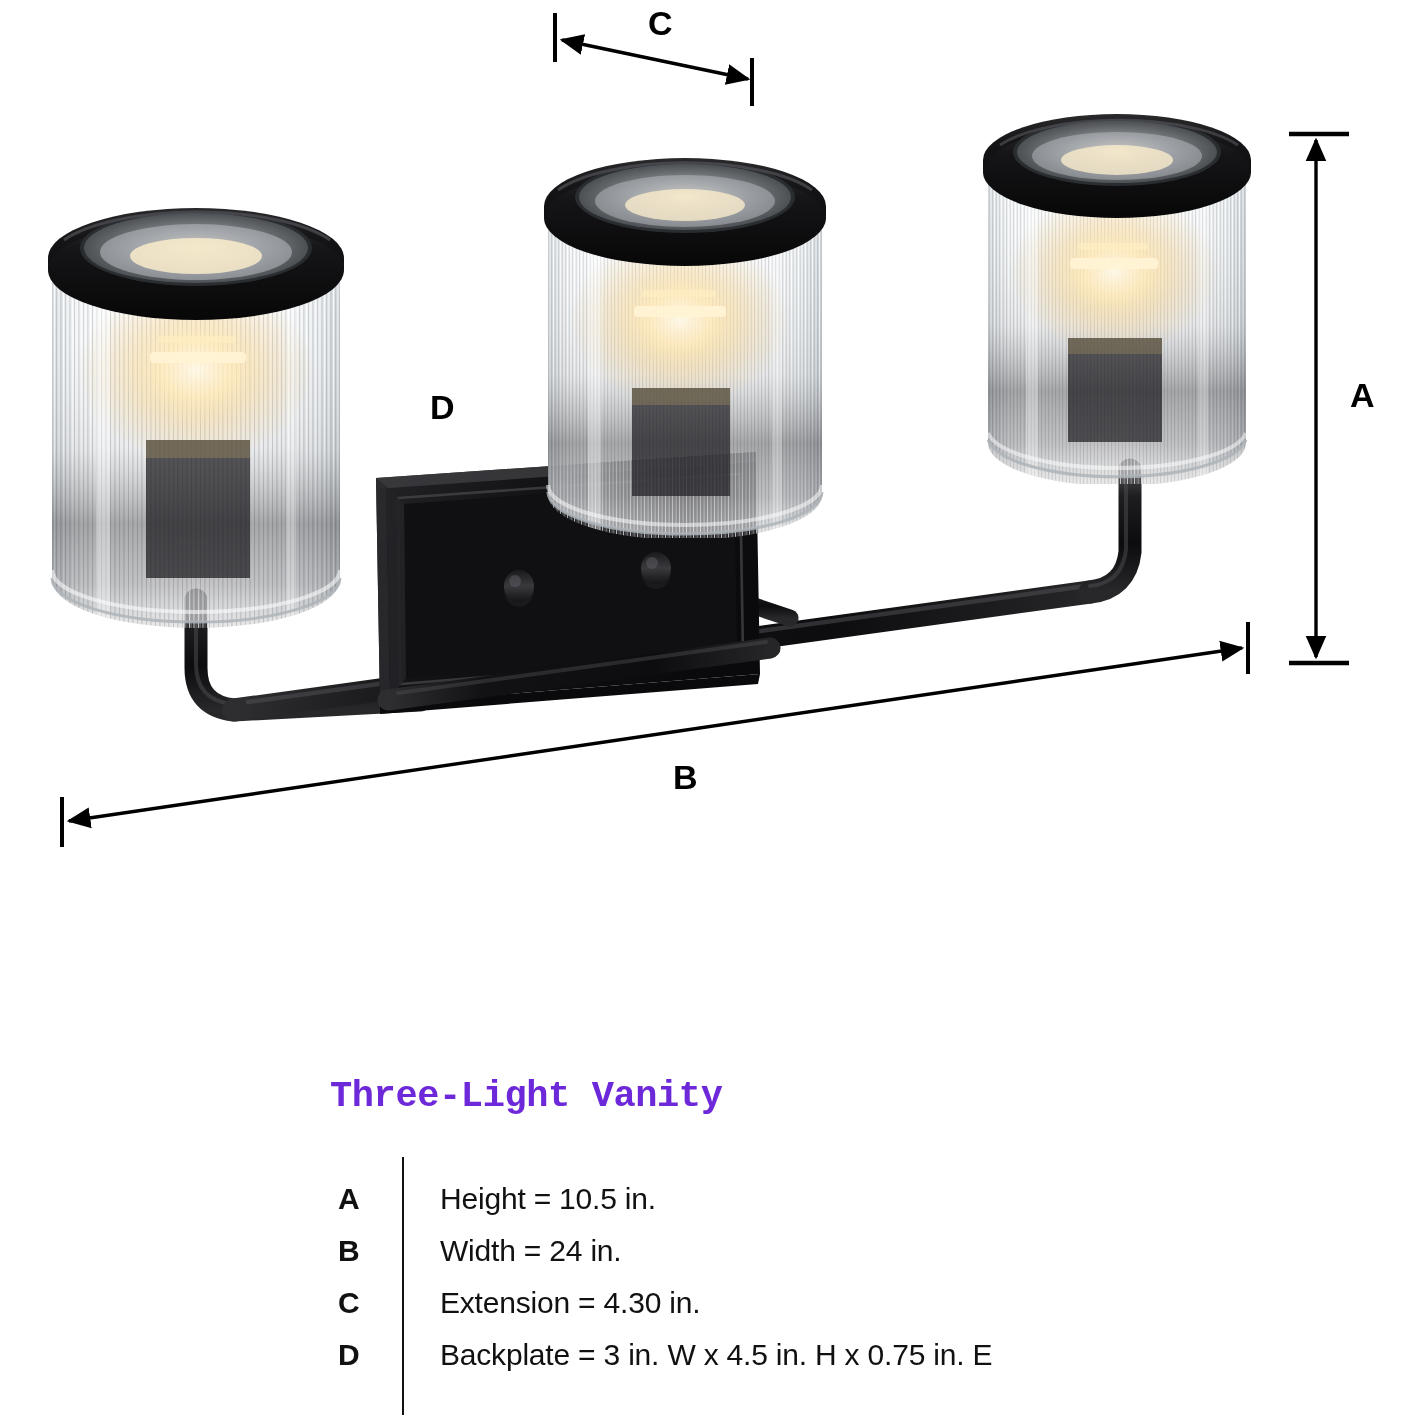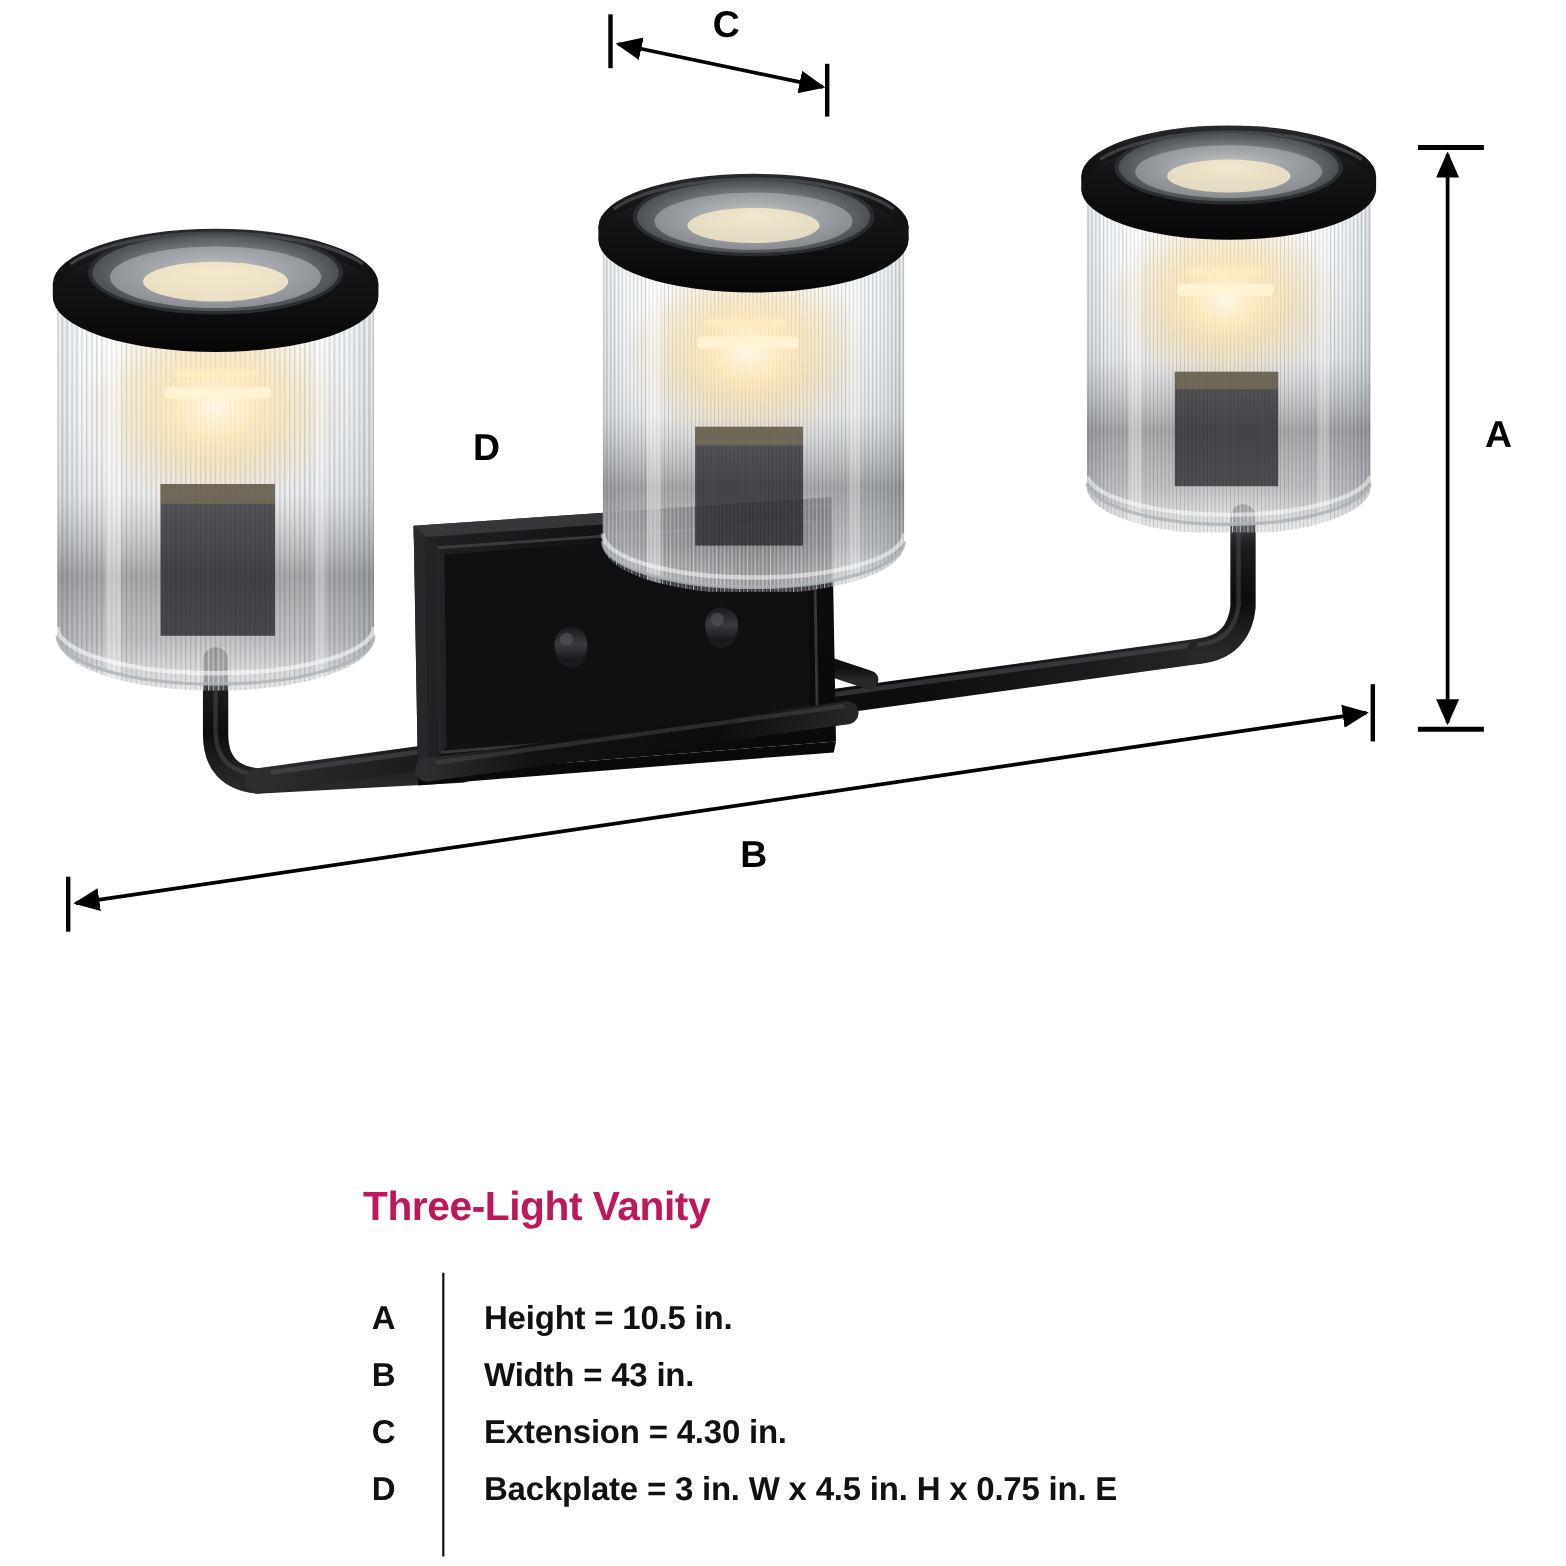--- a/index.html
+++ b/index.html
@@ -47,24 +47,24 @@
   }
 
   
   #spec-block {
     position: absolute;
     left: 330px;
     top: 1078px;
     width: 900px;
   }
   #spec-title {
-    font-family: Liberation Sans, sans-serif;
+    font-family: Liberation Mono, monospace;
     font-weight: bold;
     font-size: 37px;
-    color: #be185d;
+    color: #6d28d9;
     letter-spacing: -0.4px;
     margin: 0 0 58px 0;
     line-height: 1;
   }
   #spec-table {
     position: relative;
     border-collapse: collapse;
   }
   #spec-table td {
     padding: 0;
@@ -87,21 +87,21 @@
   .spec-divider-rule {
     position: absolute;
     left: 72px;
     top: -16px;
     width: 2px;
     height: 258px;
     background: #111111;
   }
   .spec-val {
     font-family: "Liberation Sans", sans-serif;
-    font-weight: bold;
+    font-weight: normal;
     font-size: 30px;
     color: #111111;
     padding-left: 28px !important;
     white-space: nowrap;
     letter-spacing: -0.2px;
   }
 </style>
 </head>
 <body>
 
@@ -371,21 +371,21 @@
         <tr class="spec-row">
           <td class="spec-key">A</td>
           <td class="spec-divider-cell">
             <span class="spec-divider-rule"></span>
           </td>
           <td class="spec-val">Height = 10.5 in.</td>
         </tr>
         <tr class="spec-row">
           <td class="spec-key">B</td>
           <td class="spec-divider-cell"></td>
-          <td class="spec-val">Width = 43 in.</td>
+          <td class="spec-val">Width = 24 in.</td>
         </tr>
         <tr class="spec-row">
           <td class="spec-key">C</td>
           <td class="spec-divider-cell"></td>
           <td class="spec-val">Extension = 4.30 in.</td>
         </tr>
         <tr class="spec-row">
           <td class="spec-key">D</td>
           <td class="spec-divider-cell"></td>
           <td class="spec-val">Backplate = 3 in. W x 4.5 in. H x 0.75 in. E</td>

